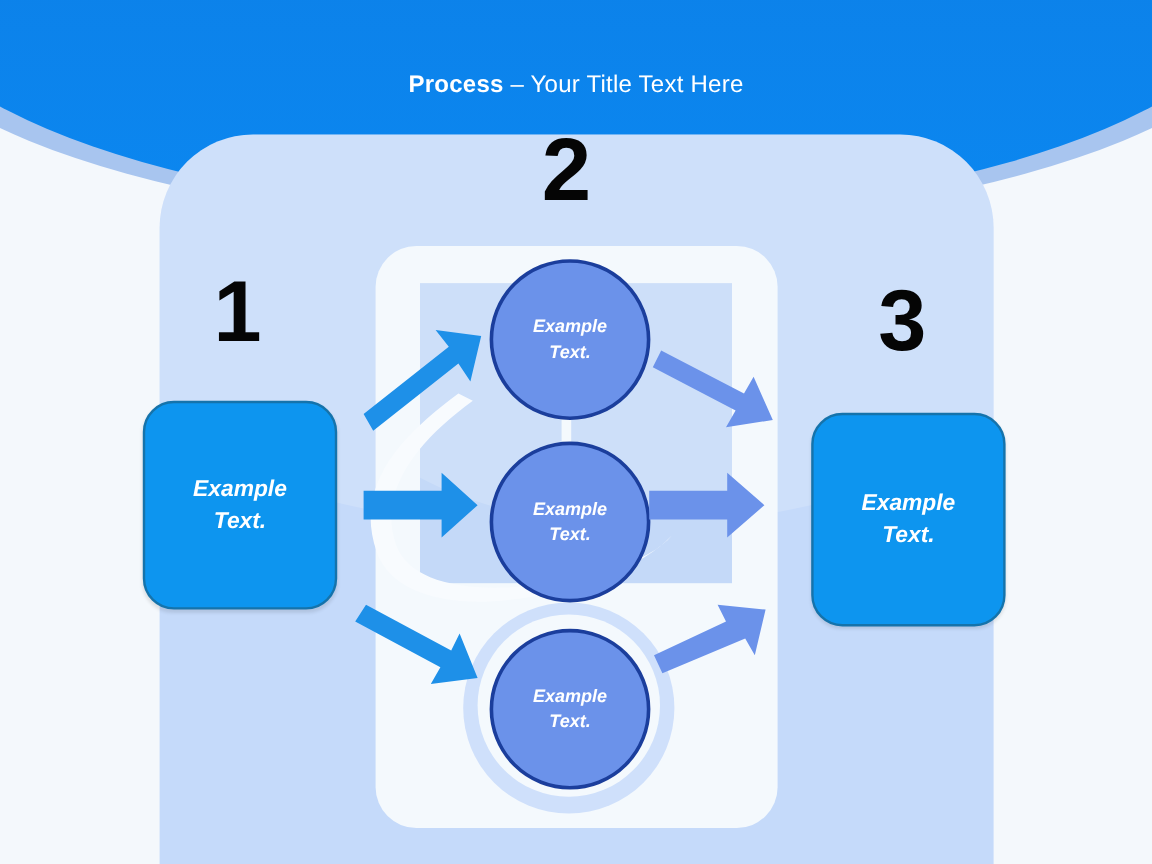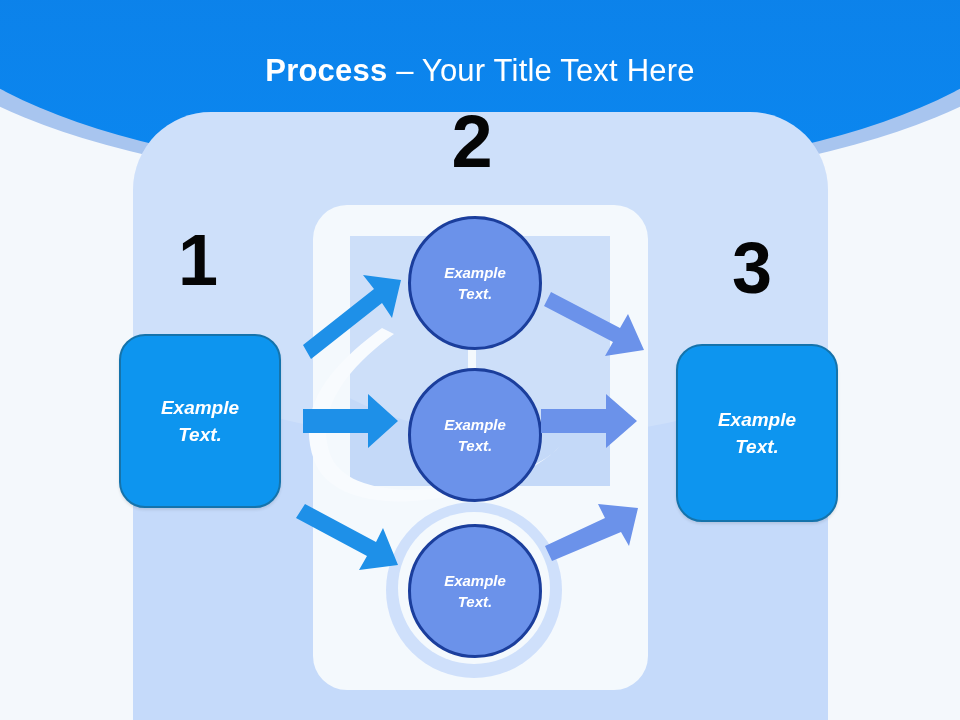--- a/index.html
+++ b/index.html
@@ -43,21 +43,21 @@
   }
   .bg-panel-shade::after{
     content:"";position:absolute;left:-200px;top:-330px;
     width:1100px;height:660px;border-radius:50%;
     background:rgba(255,255,255,0.16);
   }
 
   
   .title{
     position:absolute;left:0;top:52px;width:960px;text-align:center;
-    z-index:30;color:#ffffff;font-size:31px;line-height:38px;
+    z-index:30;color:#ffffff;font-size:20px;line-height:38px;
     letter-spacing:.2px;white-space:nowrap;
   }
   .title .strong{font-weight:bold;}
   .title .rest{font-weight:normal;}
 
   
   .num{
     position:absolute;z-index:26;color:#050505;
     font-weight:bold;text-align:center;line-height:1;
     font-family:"Liberation Sans", sans-serif;

